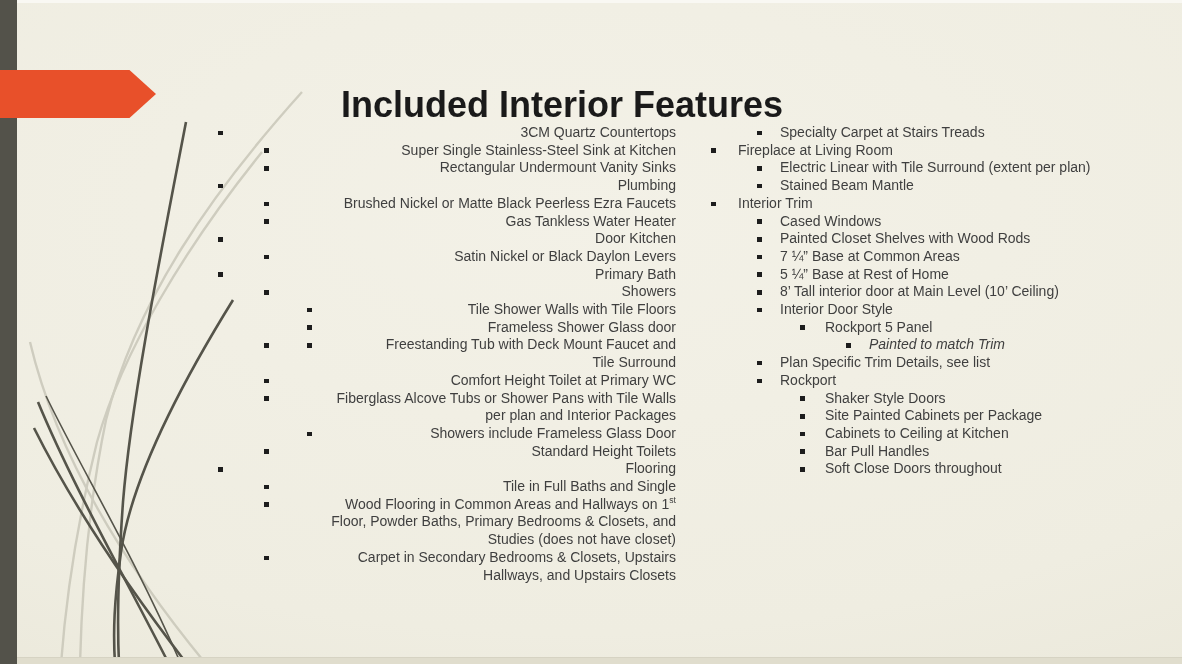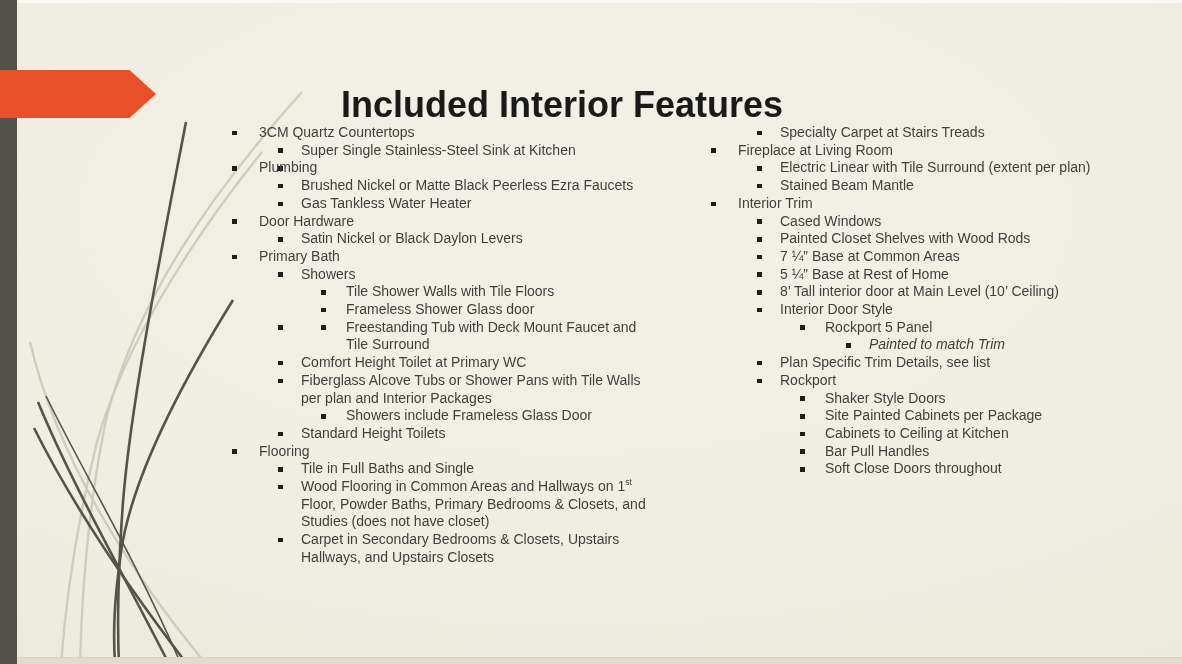--- a/index.html
+++ b/index.html
@@ -21,21 +21,21 @@
     clip-path:polygon(0 0, 83% 0, 100% 50%, 83% 100%, 0 100%);
   }
   .title{
     position:absolute;left:190px;top:84px;width:744px;
     text-align:center;
     font-size:36px;font-weight:bold;letter-spacing:0px;
     color:#1a1a1a;line-height:42px;
     margin:0;
   }
   .col{position:absolute;top:124px;font-size:14px;color:#3f3f3f;}
-  .col-left{left:230px;width:460px;}
+  .col-left{left:216px;width:460px;text-align:right;}
   .col-right{left:709px;width:478px;}
   .li{position:relative;line-height:17.7px;}
   .li .txt{display:block;white-space:pre-line;}
   .l1{padding-left:29px;}
   .l2{padding-left:71px;}
   .l3{padding-left:116px;}
   .l4{padding-left:160px;font-style:italic;}
   .blt{position:absolute;top:6.7px;width:4.6px;height:4.6px;background:#1d1d1d;}
   .l1 .blt{left:2px;}
   .l2 .blt{left:48px;}
@@ -74,36 +74,37 @@
       <div class="li l1">
         <span class="blt"></span>
         <span class="txt">3CM Quartz Countertops</span>
       </div>
       <div class="li l2">
         <span class="blt"></span>
         <span class="txt">Super Single Stainless-Steel Sink at Kitchen</span>
       </div>
       <div class="li l2">
         <span class="blt"></span>
+        <span class="txt">Rectangular Undermount Vanity Sinks</span>
       </div>
       <div class="li l1">
         <span class="blt"></span>
         <span class="txt">Plumbing</span>
       </div>
       <div class="li l2">
         <span class="blt"></span>
         <span class="txt">Brushed Nickel or Matte Black Peerless Ezra Faucets</span>
       </div>
       <div class="li l2">
         <span class="blt"></span>
         <span class="txt">Gas Tankless Water Heater</span>
       </div>
       <div class="li l1">
         <span class="blt"></span>
-        <span class="txt">Door Hardware</span>
+        <span class="txt">Door Kitchen</span>
       </div>
       <div class="li l2">
         <span class="blt"></span>
         <span class="txt">Satin Nickel or Black Daylon Levers</span>
       </div>
       <div class="li l1">
         <span class="blt"></span>
         <span class="txt">Primary Bath</span>
       </div>
       <div class="li l2">

